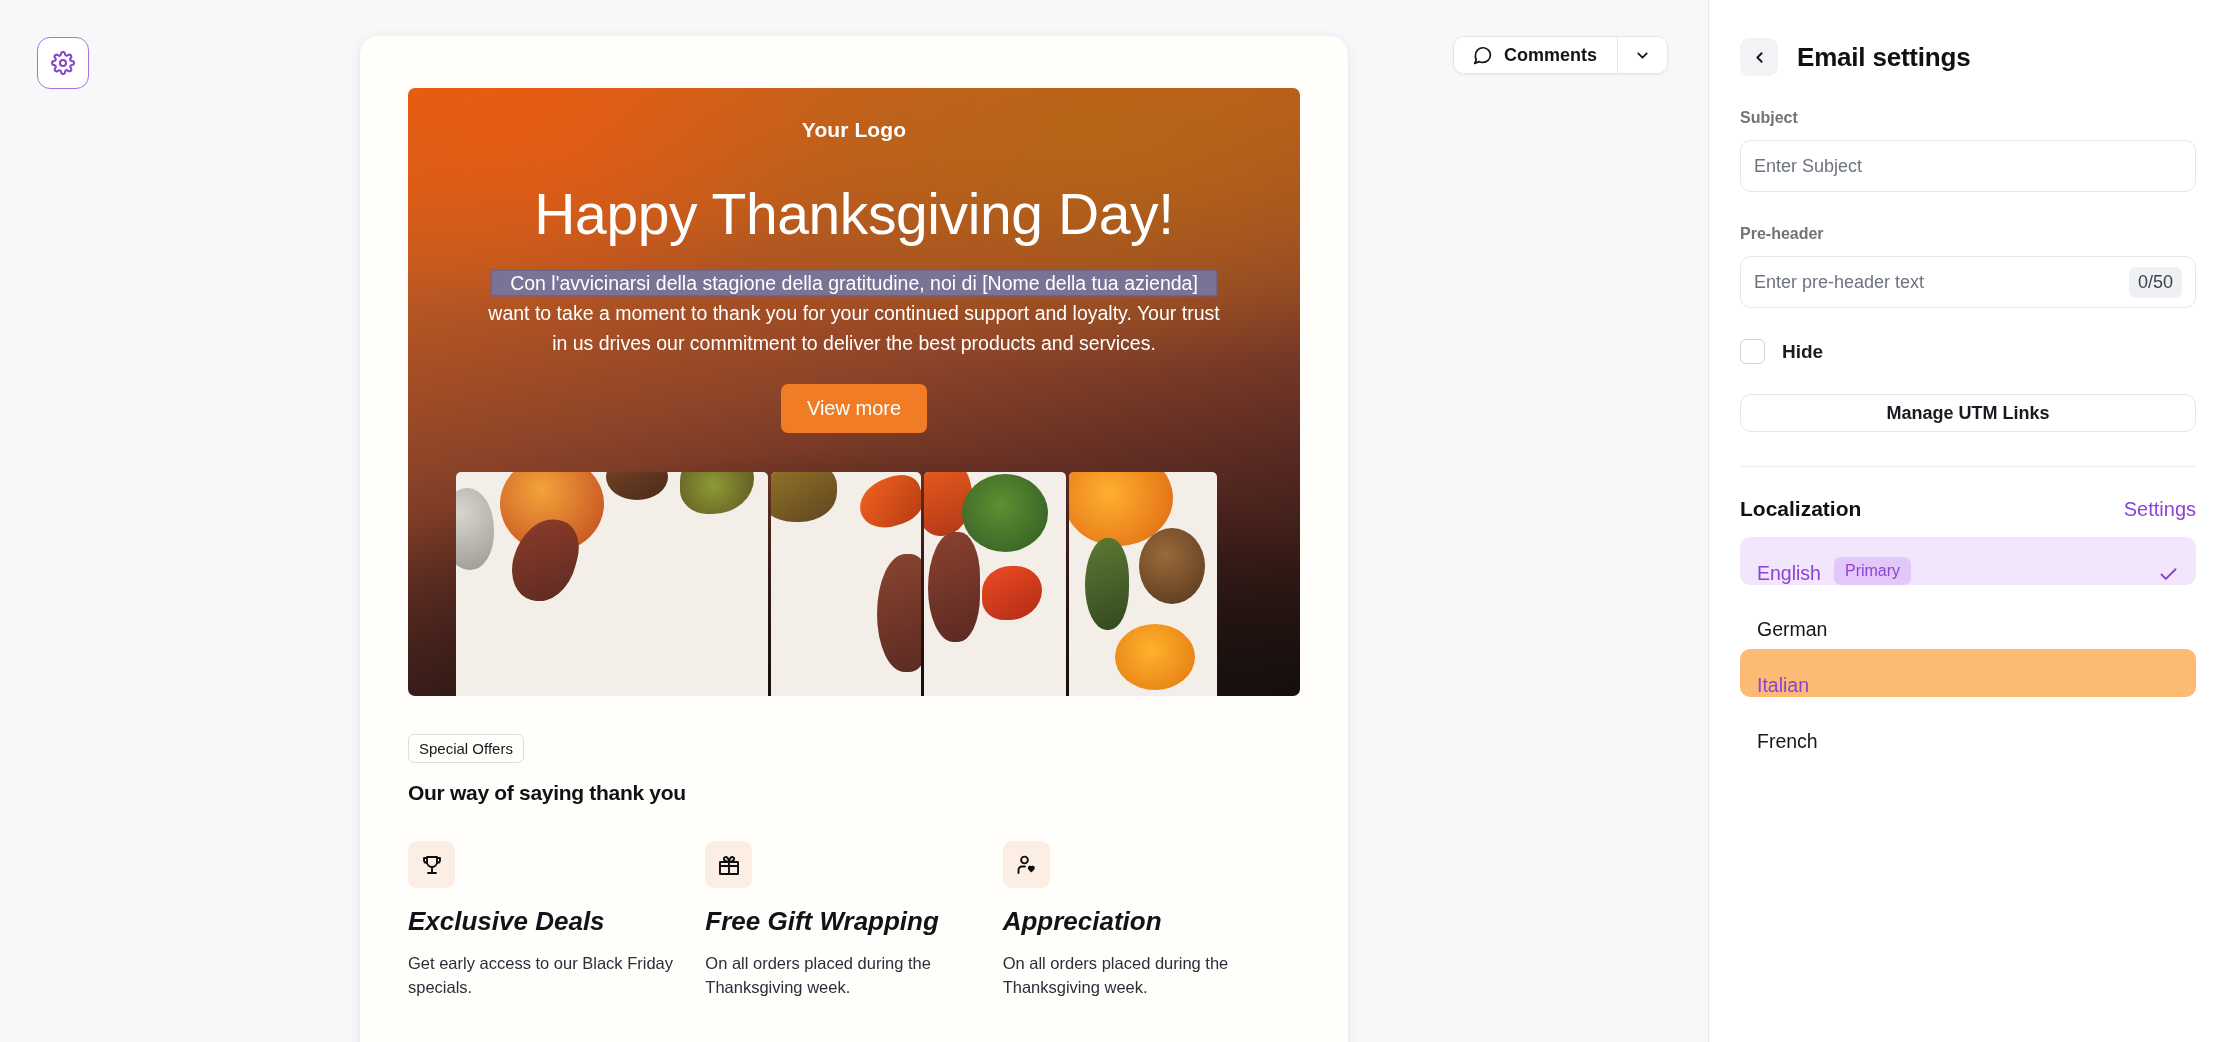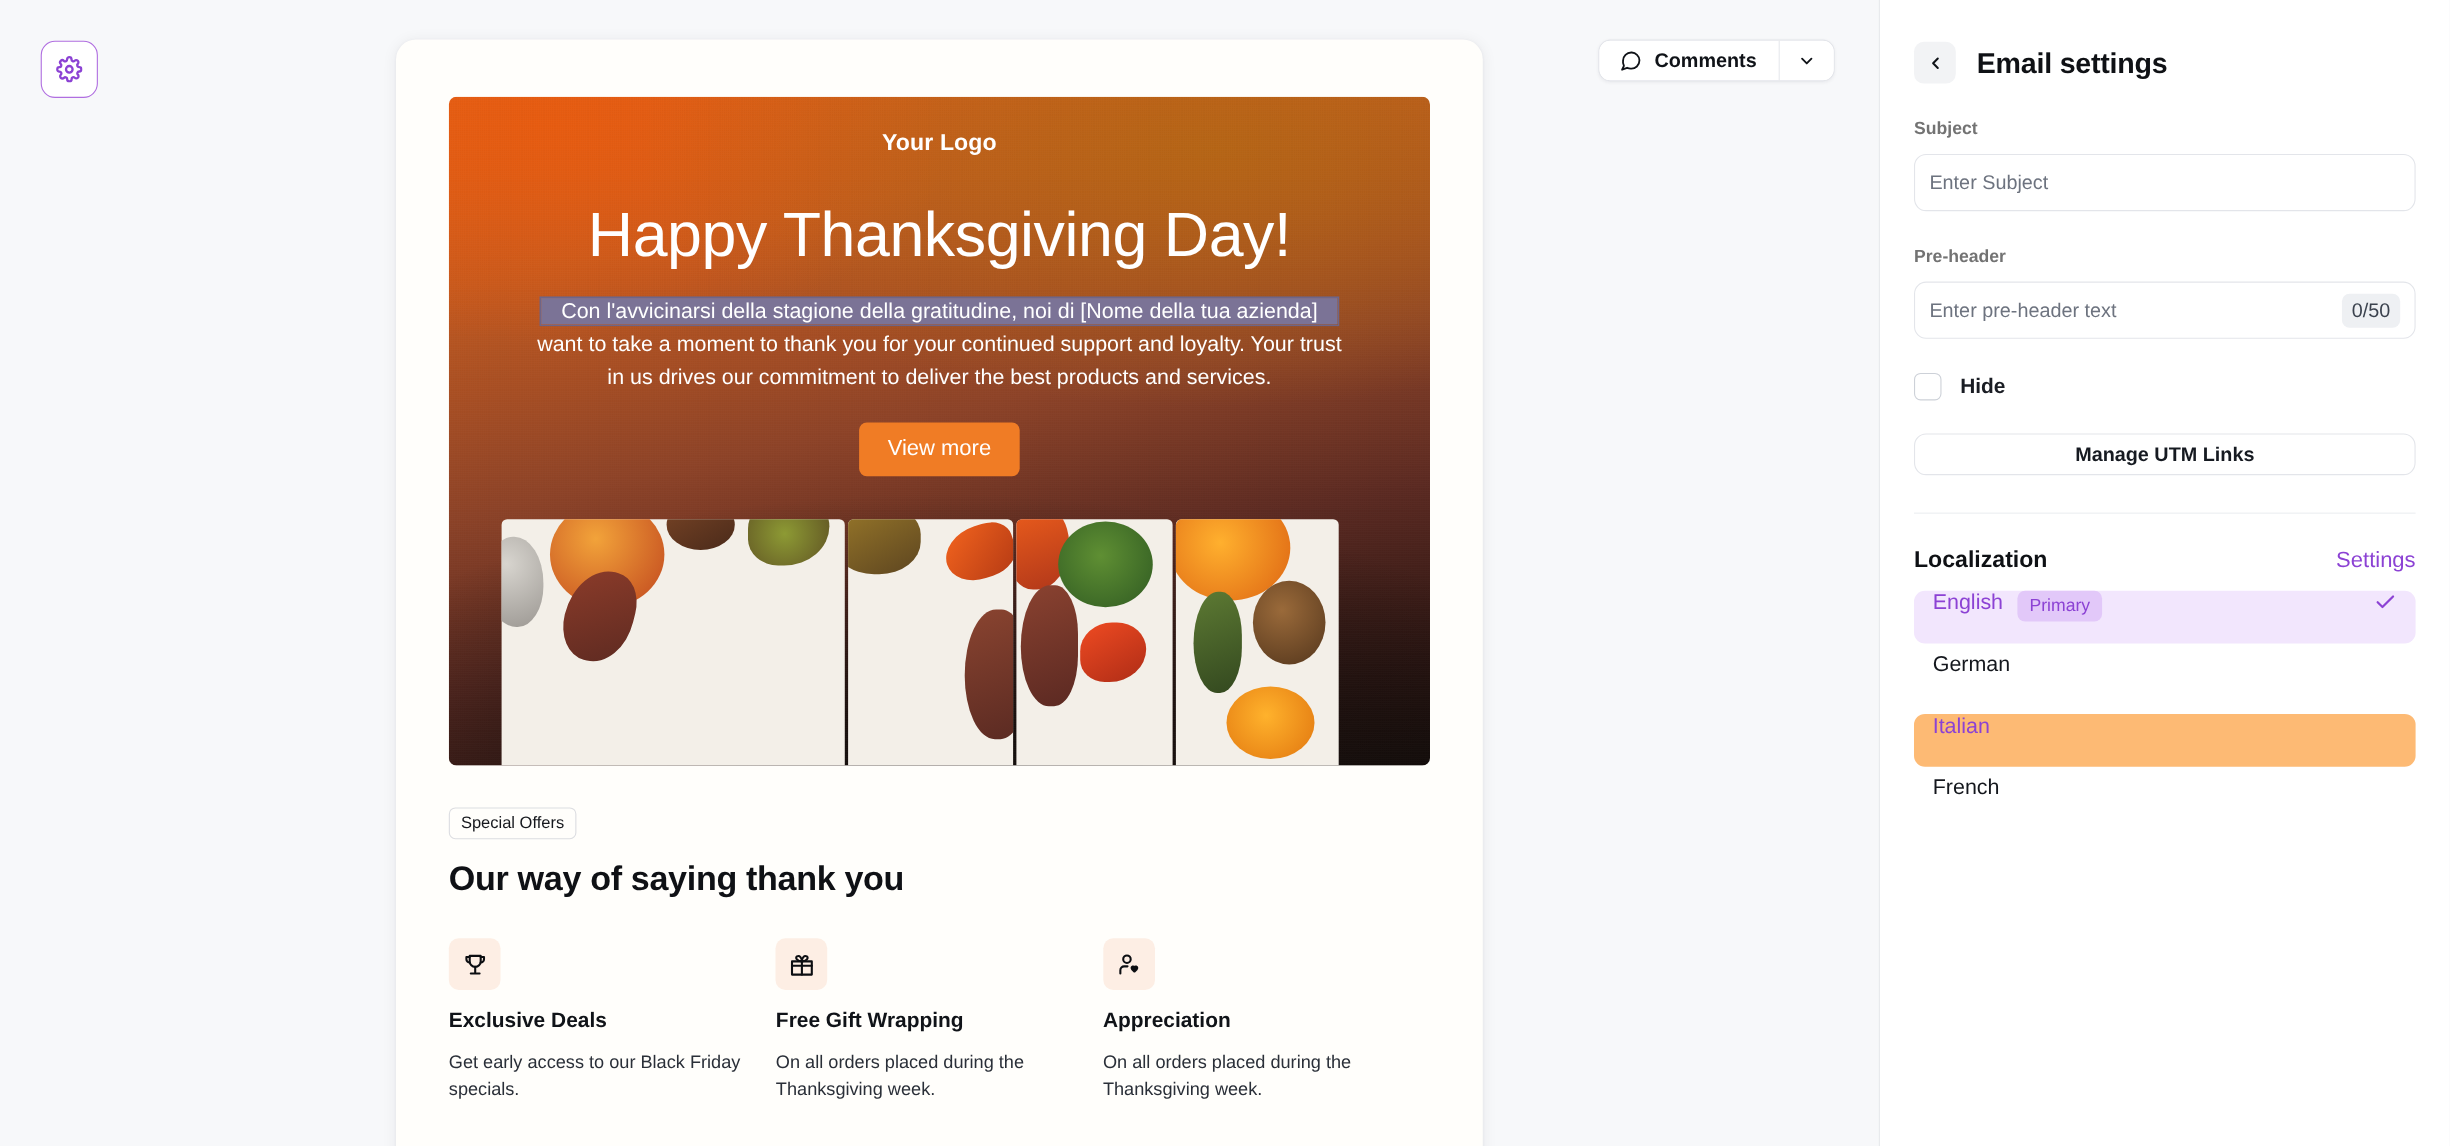--- a/index.html
+++ b/index.html
@@ -102,31 +102,31 @@
 
   
   .ebody{ padding:38px 48px 0 48px; }
   .badge{
     display:inline-block;
     border:1px solid #dcdde1; border-radius:6px;
     padding:5px 10px; font-size:15px; color:#16181d;
     background:#fffefb;
   }
   .sec-title{
-    margin-top:18px; font-size:31px; font-weight:700;
+    margin-top:18px; font-size:21px; font-weight:700;
     color:#0f1115; letter-spacing:-.3px;
   }
   .cards{ display:flex; margin-top:36px; }
   .card{ flex:1 1 0; padding-right:32px; }
   .cicon{
     width:47px; height:47px; border-radius:9px;
     background:#fdeee4; display:flex; align-items:center; justify-content:center;
   }
   .cicon svg{ width:24px; height:24px; display:block; }
-  .ctitle{ margin-top:18px; font-size:19px; font-weight:700; color:#101318; }
+  .ctitle{ margin-top:18px; font-size:26px; font-weight:700; color:#101318;font-style:italic; }
   .ctext{ margin-top:15px; font-size:16.5px; line-height:1.45; color:#2a2f38; }
 
   
   .comments{
     position:absolute; top:36px; left:1333px;
     display:flex; align-items:stretch;
     background:#fff; border:1px solid #e3e5ea; border-radius:11px;
     box-shadow:0 1px 3px rgba(20,25,40,.05);
     height:38px; overflow:hidden;
   }
@@ -189,21 +189,21 @@
   .divider{ margin-top:34px; height:1px; background:#eceef1; }
 
   .loc-head{
     margin-top:30px; display:flex; align-items:baseline; justify-content:space-between;
   }
   .loc-head .lt{ font-size:21px; font-weight:700; color:#0f1115; }
   .loc-head .ls{ font-size:20px; color:#8c42d4; cursor:pointer; }
 
   .langs{ margin-top:16px; }
   .lang{
-    height:48px; border-radius:10px; display:flex; align-items:flex-start;
+    height:48px; border-radius:10px; display:flex; align-items:flex-end;
     padding:0 17px; cursor:pointer; margin-bottom:8px; gap:13px;
   }
   .lang .ln{ font-size:19.5px; color:#14171d; }
   .lang.active{ background:#f2e6fd; }
   .lang.active .ln{ color:#8c42d4; }
   .lang.sel2{ background:#fdba74; }
   .lang.sel2 .ln{ color:#8c42d4; }
   .pill{
     background:#e2c8f9; color:#8c42d4; font-size:16px;
     border-radius:7px; padding:5px 11px;

